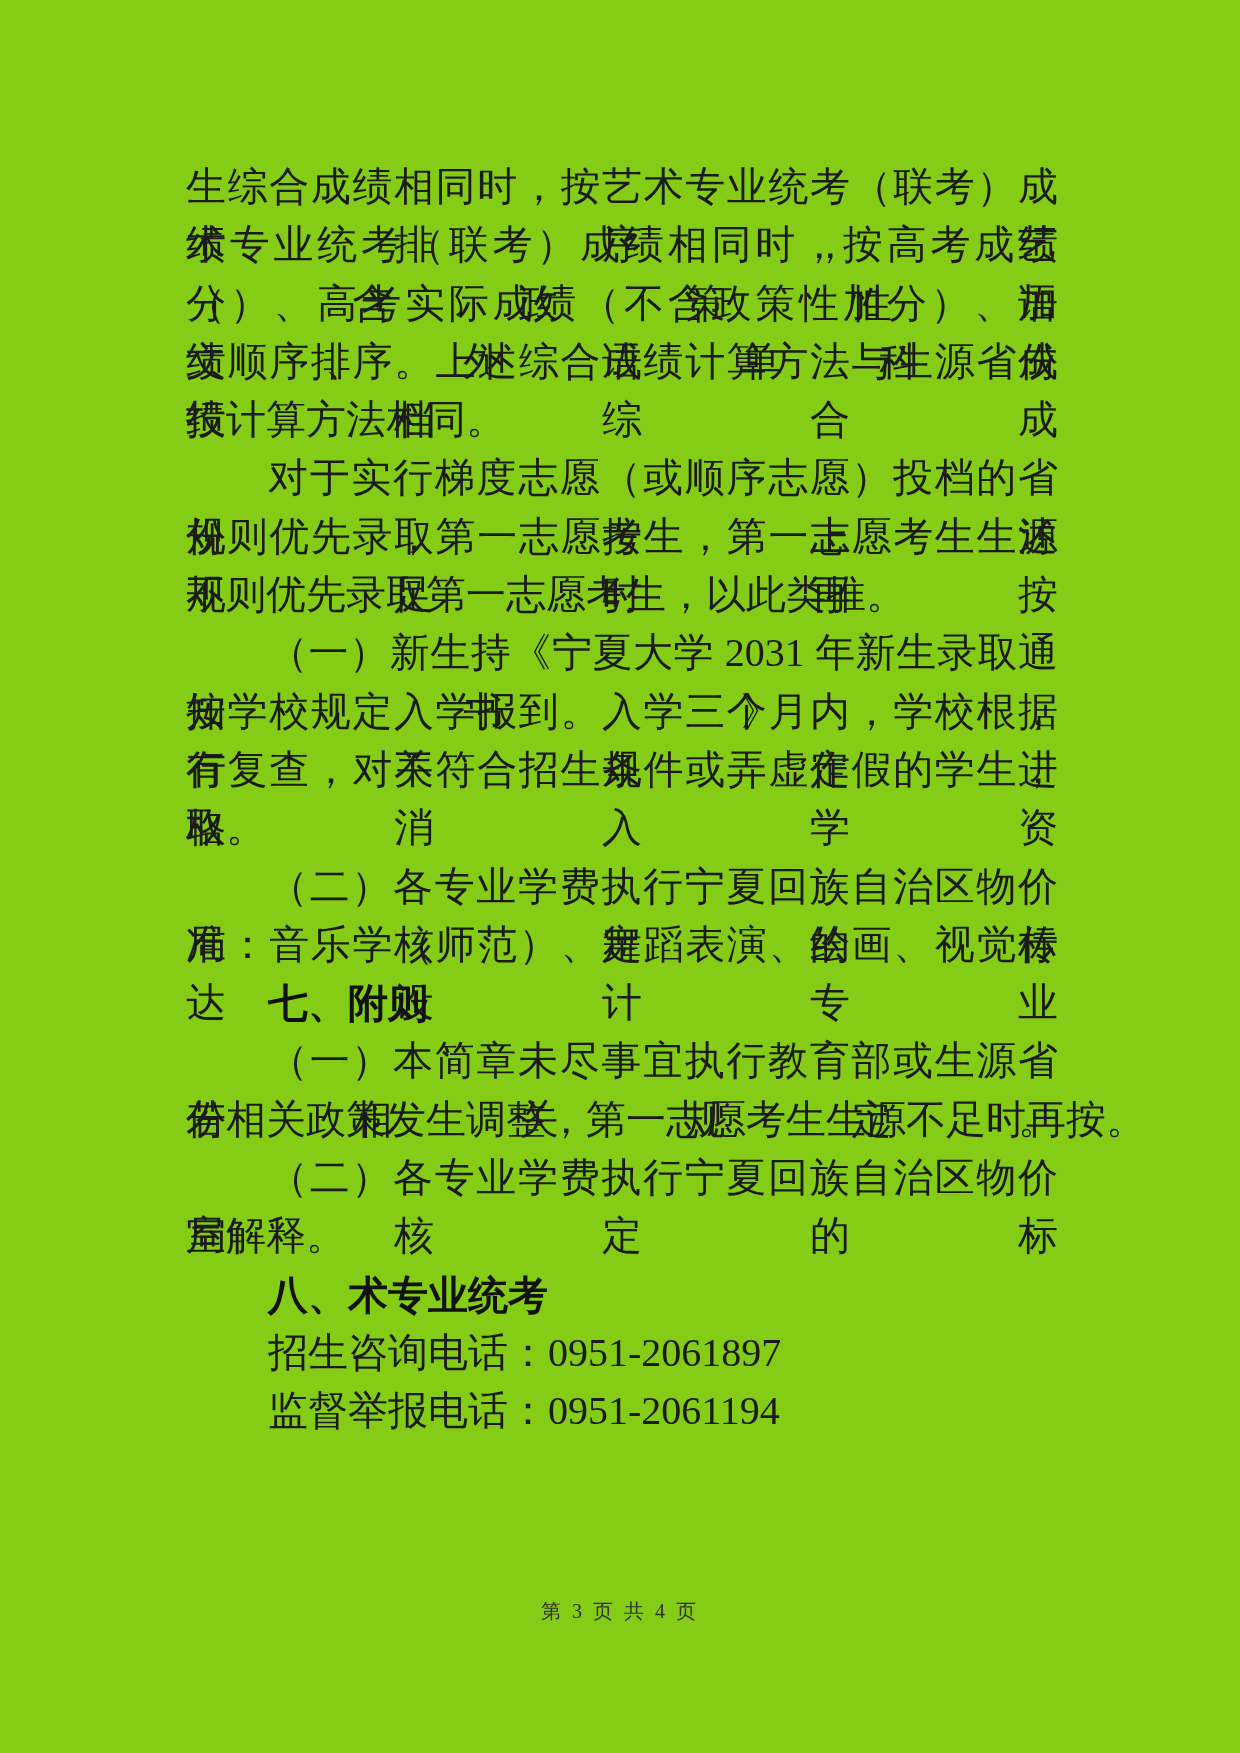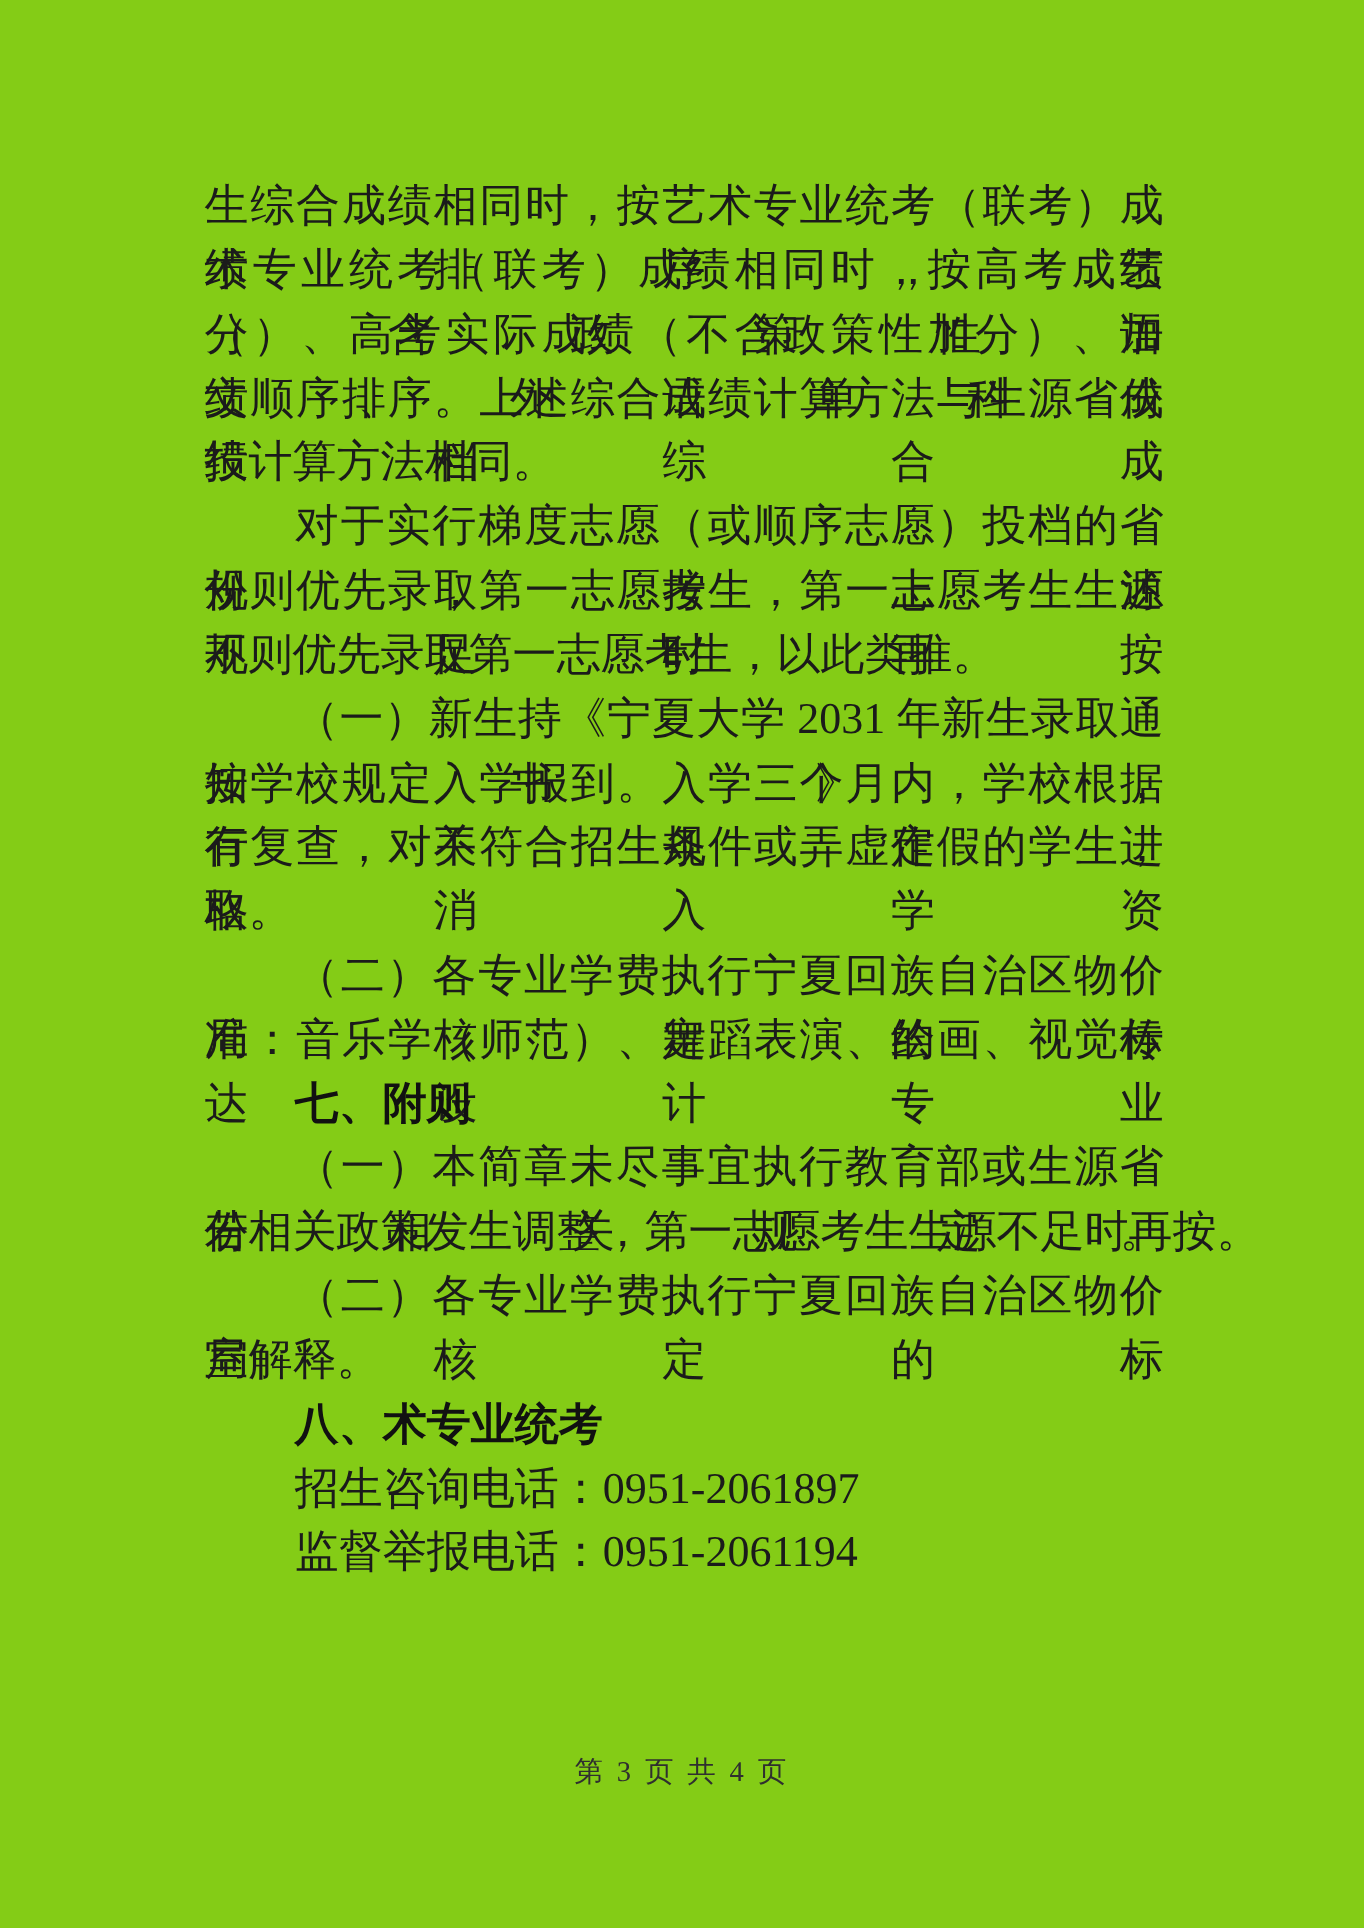--- a/index.html
+++ b/index.html
@@ -42,21 +42,21 @@
     font-family: "Liberation Sans", "DejaVu Sans", sans-serif;
     font-weight: bold;
     color: #111111;
   }
   .footer {
     position: absolute;
     left: 0;
     top: 1598px;
     width: 100%;
     text-align: center;
-    font-size: 26px;
+    font-size: 20px;
     line-height: 26px;
     color: #2f2f2f;
     letter-spacing: 3px;
     font-family: "Liberation Serif", "DejaVu Serif", serif;
   }
 </style>
 </head>
 <body>
 
 <div class="page">

